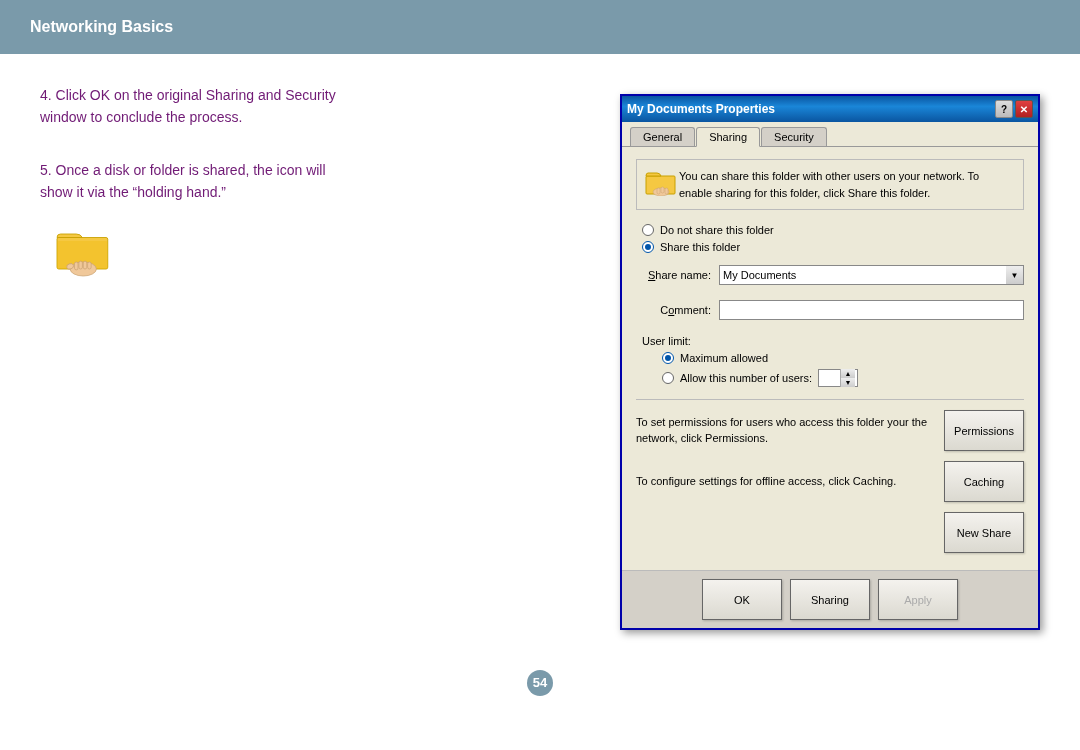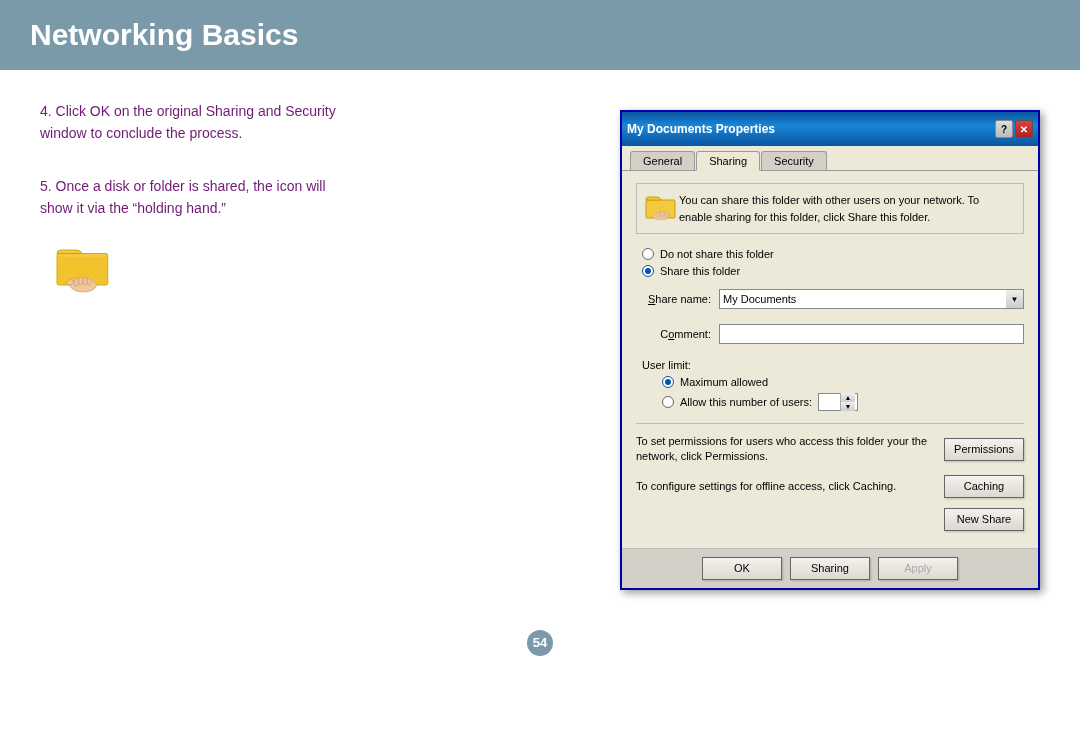--- a/index.html
+++ b/index.html
@@ -13,21 +13,21 @@
     }
 
     
     .header-banner {
       background: #7a9aaa;
       padding: 18px 30px;
       margin-bottom: 0;
     }
     .header-title {
       color: #ffffff;
-      font-size: 30px;
+      font-size: 16px;
       font-weight: bold;
     }
 
     
     .content-area {
       display: flex;
       padding: 30px 40px;
       gap: 40px;
       background: #ffffff;
     }
@@ -72,21 +72,21 @@
       font-size: 11px;
     }
 
     
     .win-titlebar {
       background: linear-gradient(to bottom, #0a55a0 0%, #1a86d8 40%, #0a55a0 100%);
       padding: 3px 5px;
       display: flex;
       align-items: center;
       justify-content: space-between;
-      height: 34px;
+      height: 26px;
     }
     .win-titlebar-title {
       color: #fff;
       font-weight: bold;
       font-size: 12px;
       font-family: 'Tahoma', Arial, sans-serif;
     }
     .win-titlebar-buttons {
       display: flex;
       gap: 2px;
@@ -313,21 +313,21 @@
     }
     .perm-text {
       font-size: 11px;
       font-family: 'Tahoma', Arial, sans-serif;
       flex: 1;
       padding-right: 10px;
       line-height: 1.4;
     }
     .xp-button {
       min-width: 80px;
-      height: 23px;
+      height: 41px;
       border: 1px solid #666;
       background: linear-gradient(to bottom, #f4f2ee 0%, #dbd9d0 100%);
       font-size: 11px;
       font-family: 'Tahoma', Arial, sans-serif;
       cursor: pointer;
       box-shadow: 1px 1px 2px rgba(0,0,0,0.2);
       padding: 0 8px;
     }
 
     

